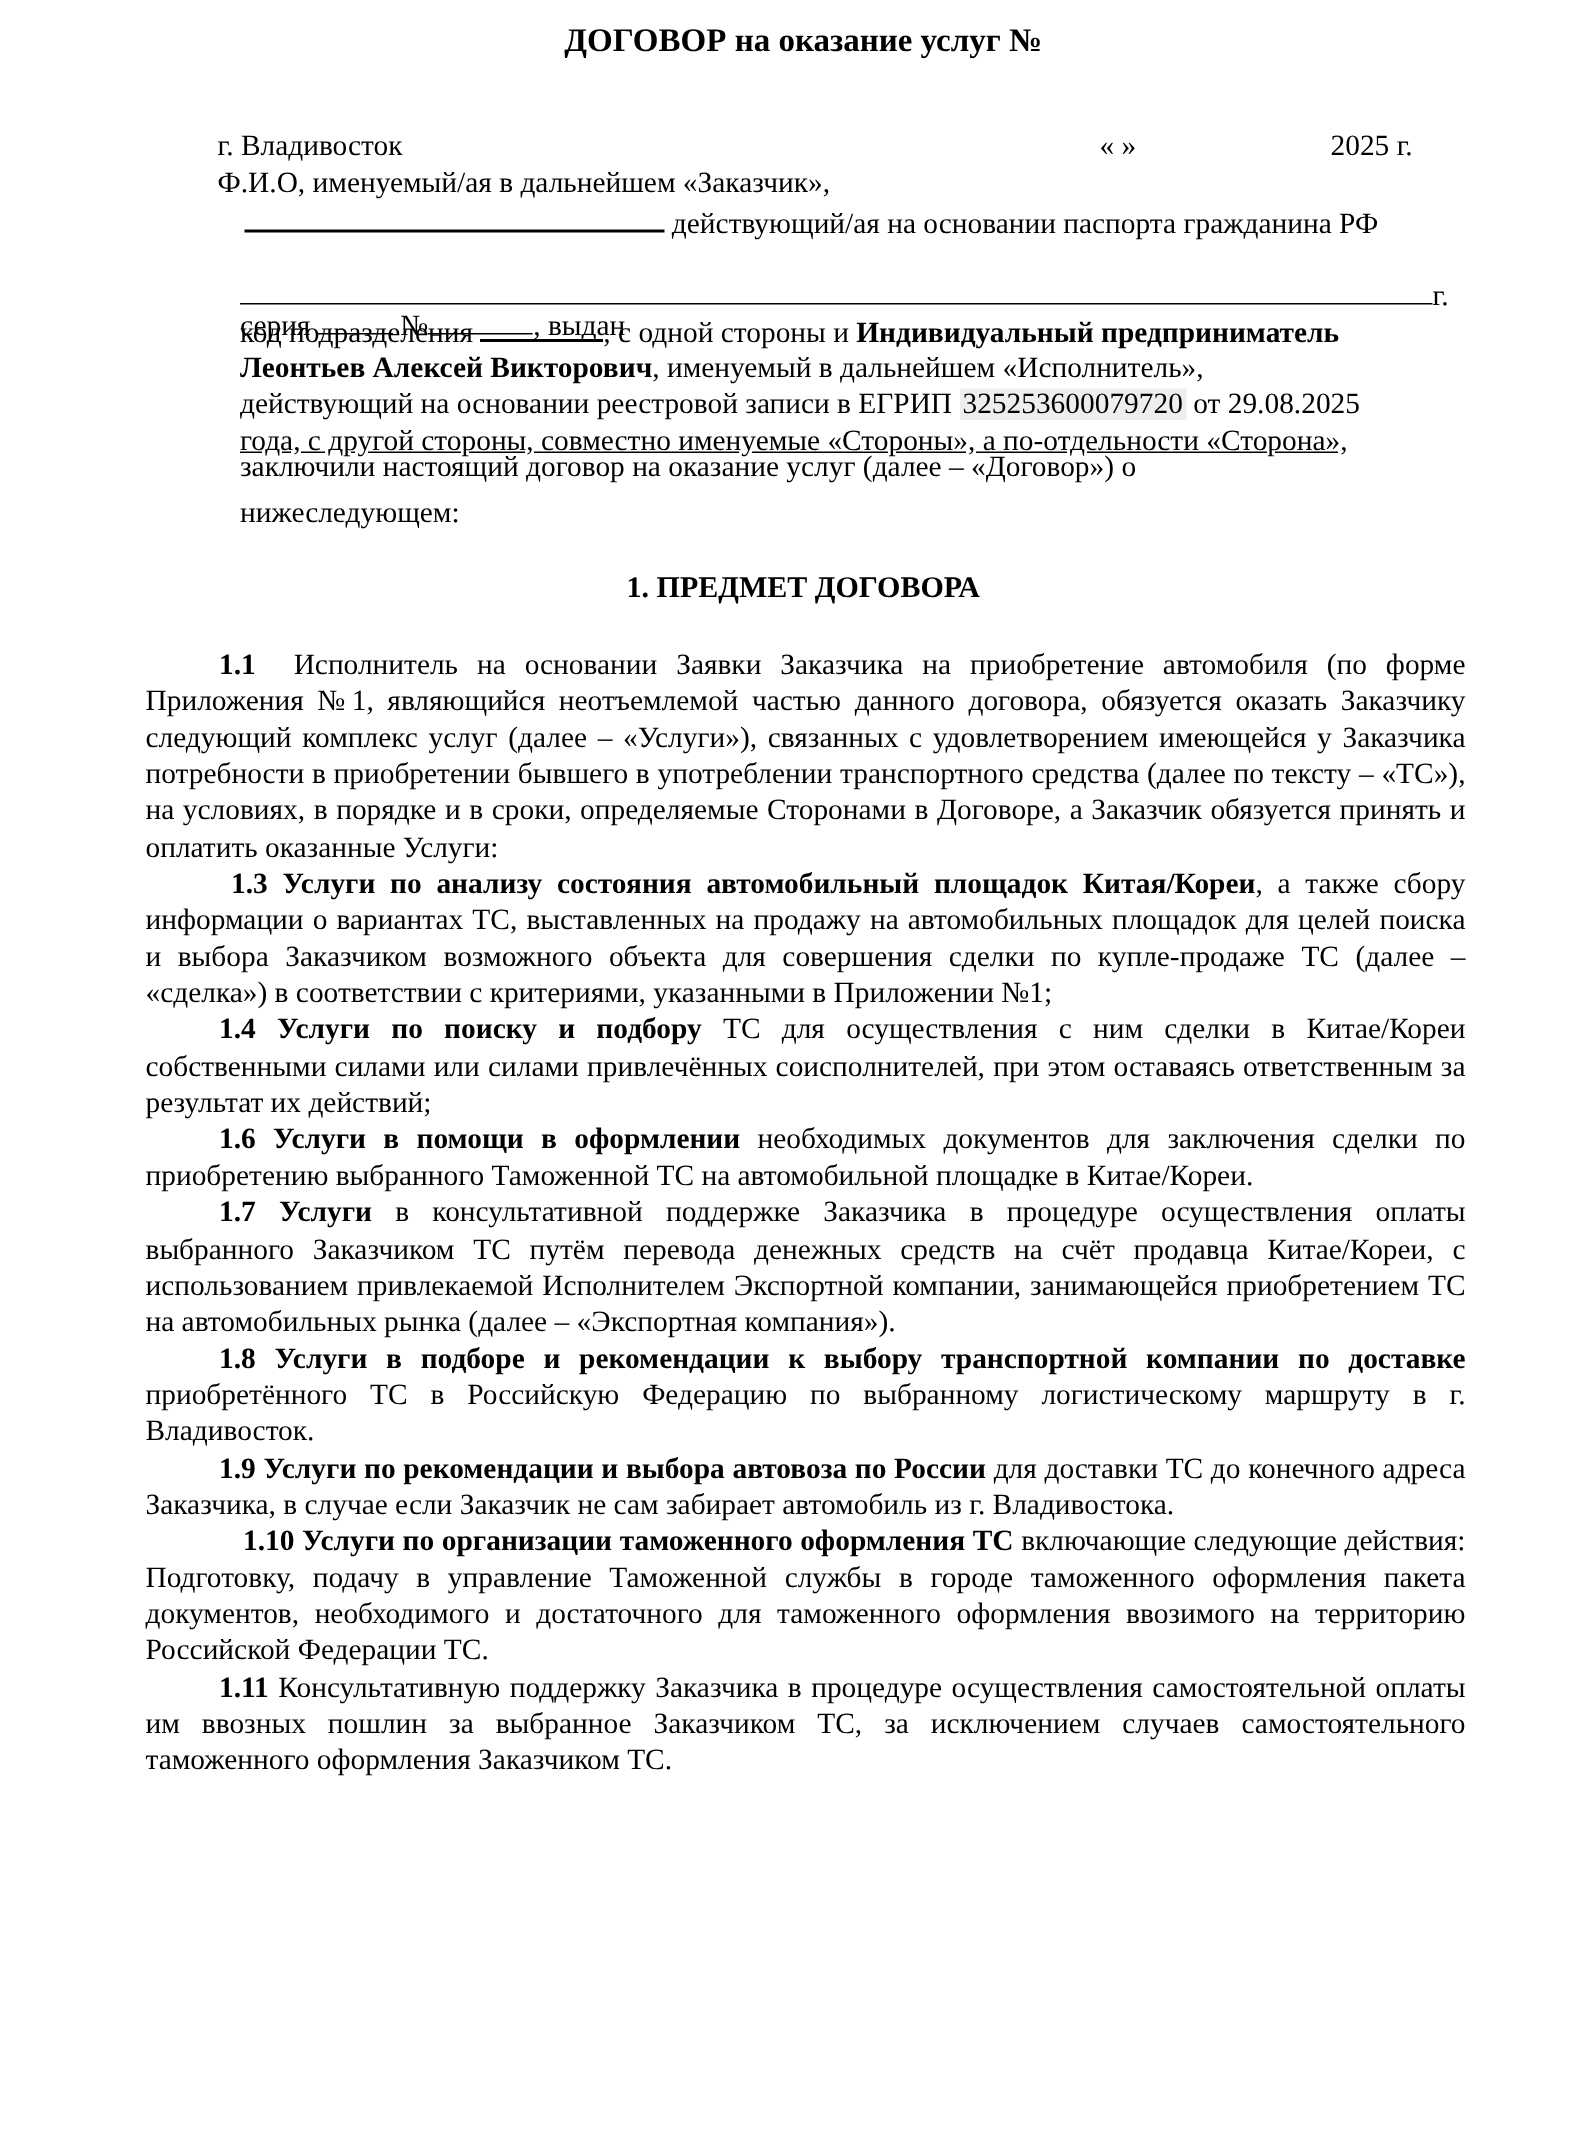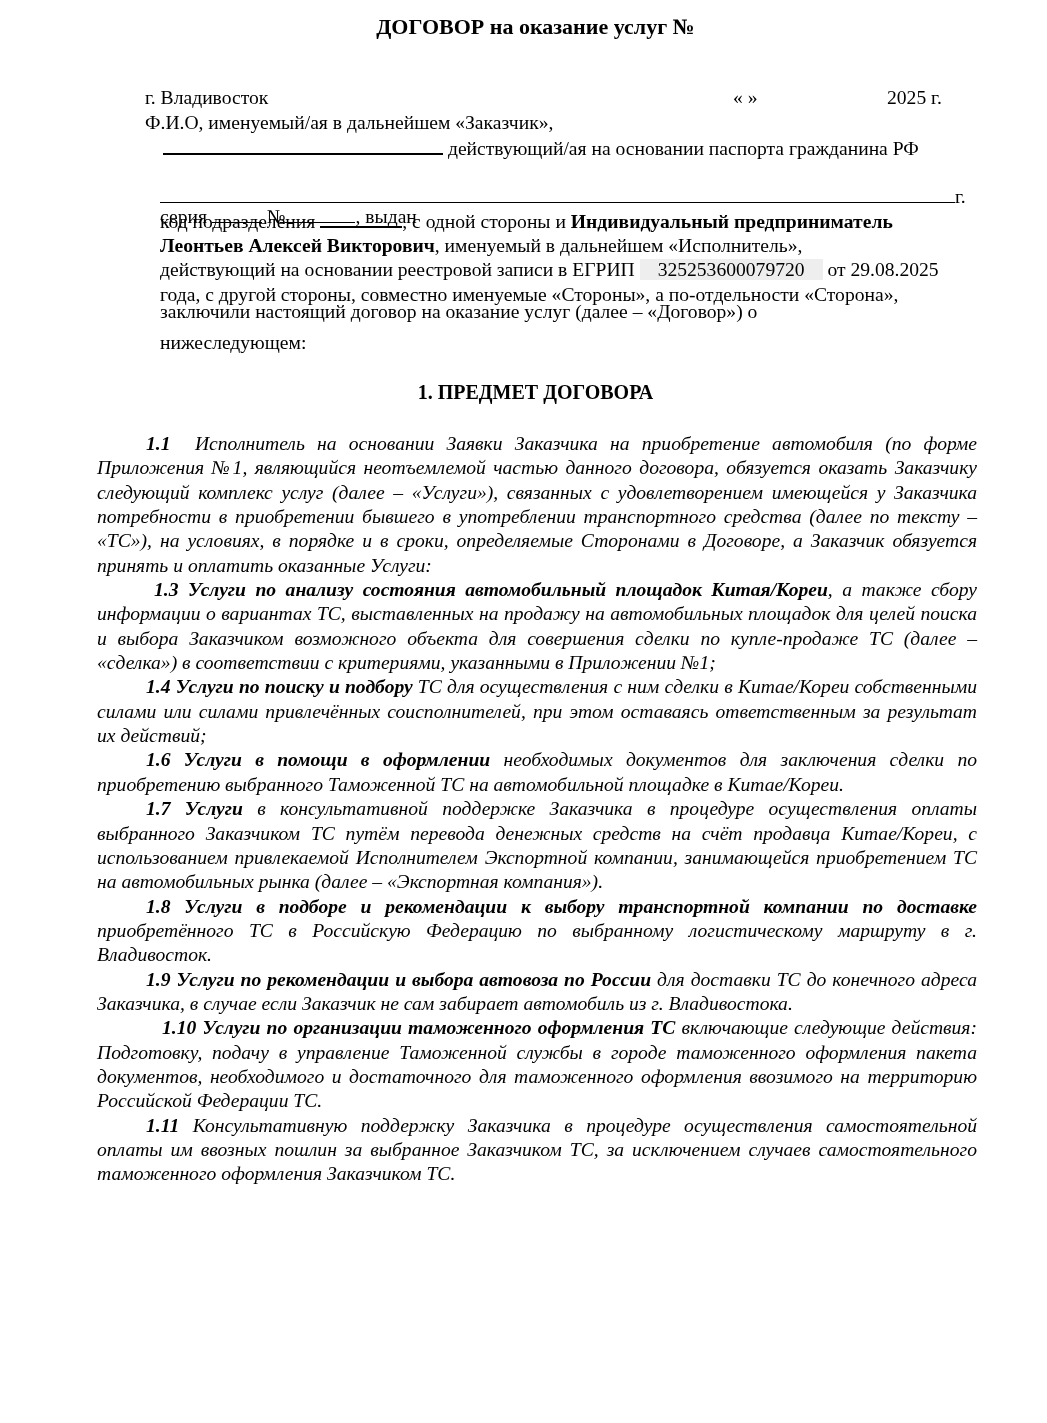--- a/index.html
+++ b/index.html
@@ -7,28 +7,28 @@
     width: 1047px; height: 1423px; overflow: hidden; position: relative;
     font-family: "Liberation Serif", serif; color: #000; font-size: 19.6px;
   }
   .title {
     position: absolute; top: 14px; left: 0; width: 1071px; text-align: center;
     font-weight: bold; font-size: 22px;
   }
   .line { position: absolute; white-space: nowrap; line-height: 24px; }
   .u { display: inline-block; border-bottom: 1.5px solid #000; height: 17px; vertical-align: baseline; }
   .u-thick { border-bottom-width: 2.5px; }
-  .hl { background: #eeeeee; padding: 0 18px; }
+  .hl { background: #eeeeee; padding: 0 2px; }
   .section-title {
     position: absolute; top: 381px; left: 0; width: 1071px; text-align: center;
     font-weight: bold; font-size: 20px;
   }
   .body-text {
     position: absolute; left: 97px; width: 880px; top: 432px;
-    line-height: 24.35px; text-align: justify; font-style: italic;
+    line-height: 24.35px; text-align: justify;
   }
   .body-text p { margin: 0; text-indent: 49px; }
   .body-text p.i2 { text-indent: 53px; }
   .body-text p.i3 { text-indent: 57px; }
   .body-text p.i4 { text-indent: 65px; }
   b { font-weight: bold; }
 </style>
 </head>
 <body>
 
@@ -63,21 +63,21 @@
 <div class="line" style="top:234px; left:160px;">
   <b>Леонтьев Алексей Викторович</b><span>, именуемый в дальнейшем «Исполнитель»,</span>
 </div>
 
 <div class="line" style="top:258px; left:160px;">
   <span>действующий на основании реестровой записи в ЕГРИП</span>
   <span class="hl">325253600079720</span>
   <span>от 29.08.2025</span>
 </div>
 
-<div class="line" style="top:283px; left:160px;">года, с другой стороны, совместно именуемые «Стороны», а по-отдельности «Сторона»,</div>
+<div class="line" style="top:283px; left:160px;text-decoration:underline;">года, с другой стороны, совместно именуемые «Стороны», а по-отдельности «Сторона»,</div>
 <div class="line" style="top:300px; left:160px;">заключили настоящий договор на оказание услуг (далее – «Договор») о</div>
 <div class="line" style="top:331px; left:160px;">нижеследующем:</div>
 
 <div class="section-title">1. ПРЕДМЕТ ДОГОВОРА</div>
 
 <div class="body-text">
   <p><b>1.1</b>&nbsp; <span>Исполнитель на основании Заявки Заказчика на приобретение автомобиля (по форме Приложения №1, являющийся неотъемлемой частью данного договора, обязуется оказать Заказчику следующий комплекс услуг (далее – «Услуги»), связанных с удовлетворением имеющейся у Заказчика потребности в приобретении бывшего в употреблении транспортного средства (далее по тексту – «ТС»), на условиях, в порядке и в сроки, определяемые Сторонами в Договоре, а Заказчик обязуется принять и оплатить оказанные Услуги:</span></p>
   <p class="i3"><b>1.3</b> <b>Услуги по анализу состояния автомобильный площадок  Китая/Кореи</b><span>, а также сбору информации о вариантах ТС, выставленных на продажу на автомобильных площадок для целей поиска и выбора Заказчиком  возможного  объекта для совершения сделки по купле-продаже ТС (далее – «сделка») в соответствии с критериями, указанными в Приложении №1;</span></p>
   <p><b>1.4</b> <b>Услуги по поиску и подбору</b><span> ТС  для осуществления с ним сделки в Китае/Кореи собственными силами или силами привлечённых соисполнителей, при этом оставаясь ответственным за результат их действий;</span></p>
   <p><b>1.6</b> <b>Услуги в помощи в оформлении</b><span> необходимых документов для заключения сделки по приобретению выбранного Таможенной ТС на автомобильной площадке в Китае/Кореи.</span></p>

